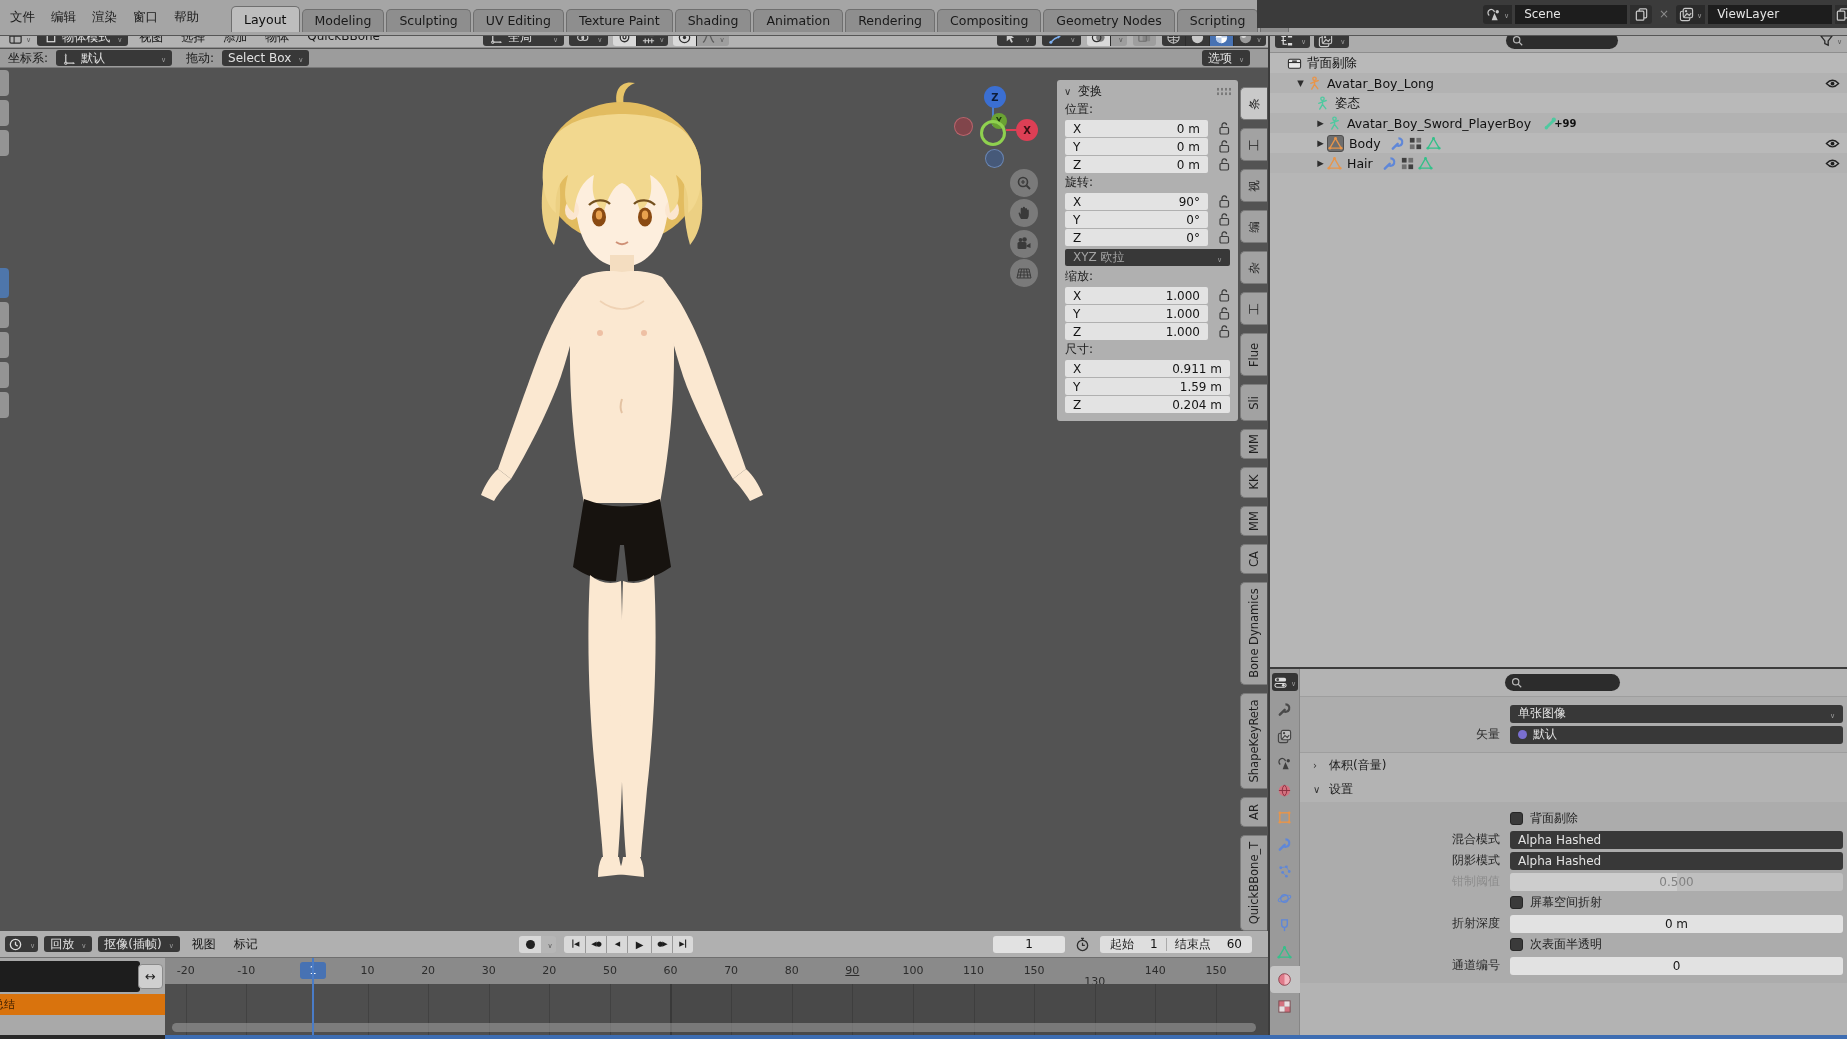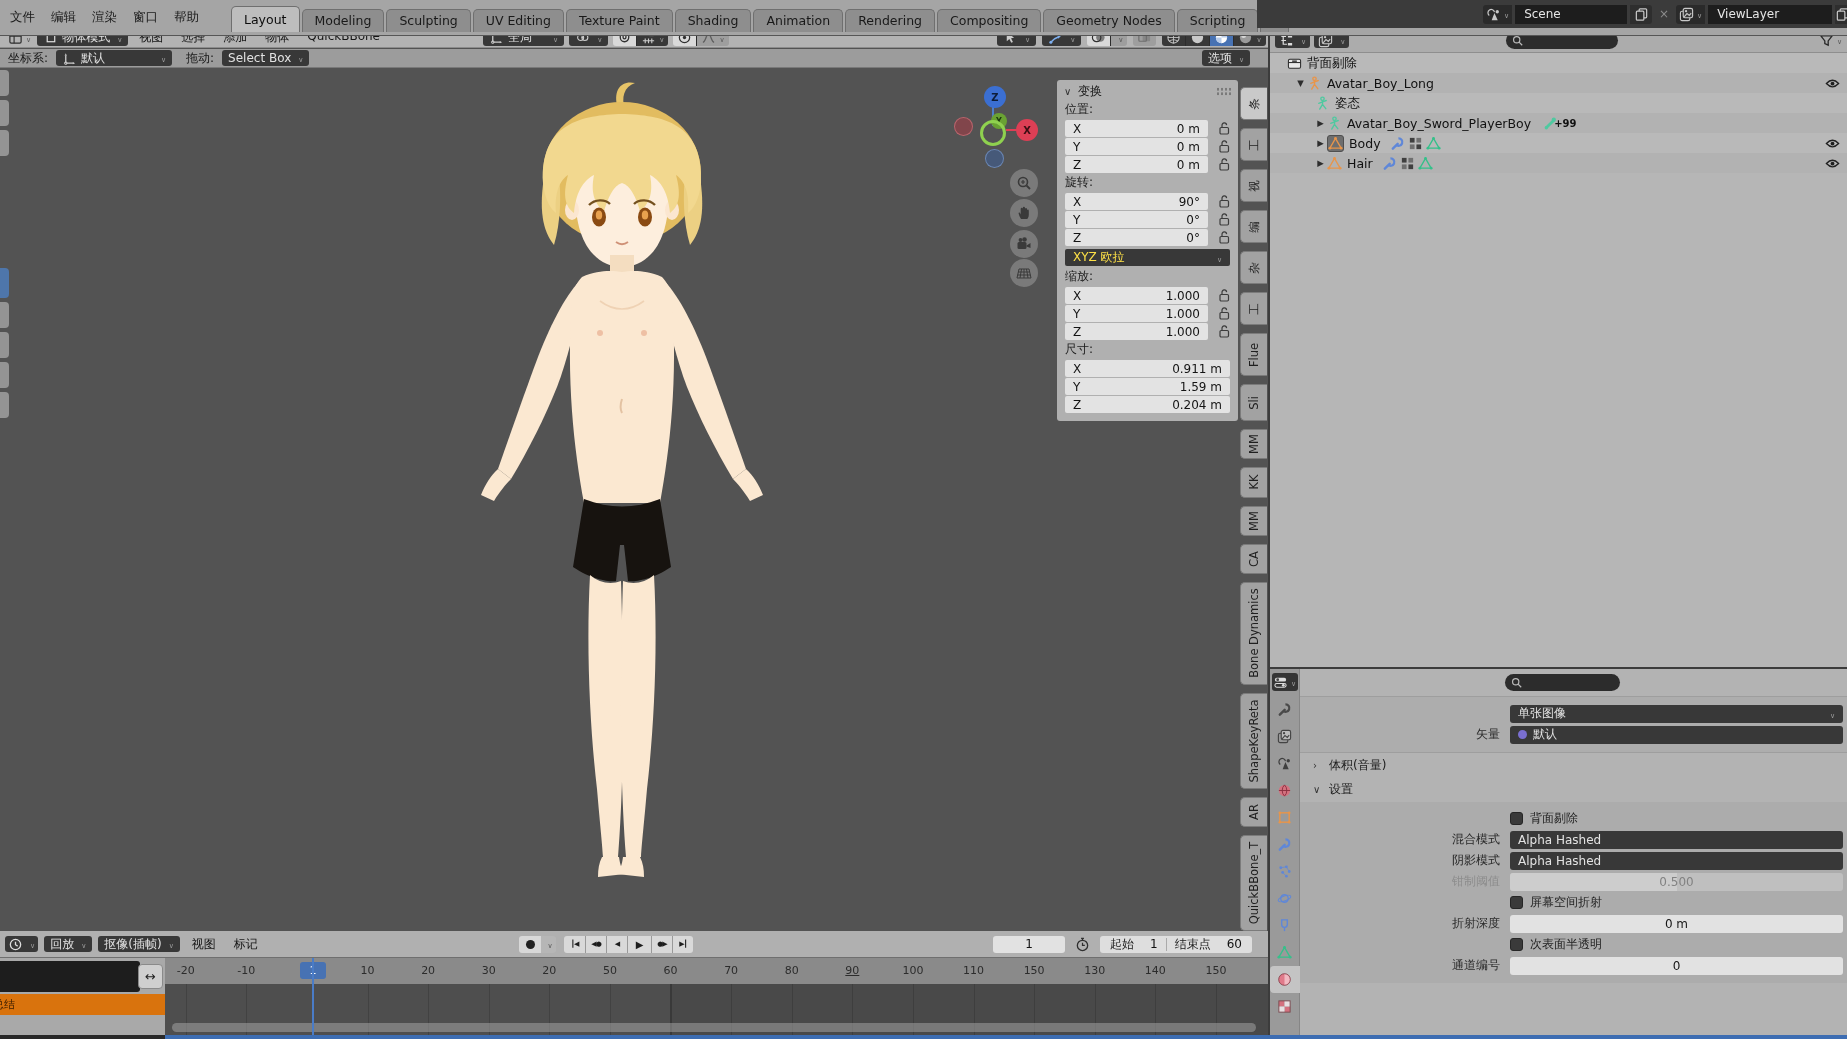--- a/index.html
+++ b/index.html
@@ -49,21 +49,21 @@
 #npanel{position:absolute;left:1057px;top:80px;width:181px;background:#b0b0b0;border-radius:3px;padding:2px 0 7px;z-index:4}
 .np-header{height:19px;display:flex;align-items:center;padding:0 7px;gap:5px;color:#161616}
 .np-grip{margin-left:auto;width:15px;height:9px;background-image:radial-gradient(#7a7a7a 1px,transparent 1.2px);background-size:4px 4.5px}
 .np-group{margin:0 8px}
 .np-label{height:19px;display:flex;align-items:flex-end;padding-bottom:2px;color:#1d1d1d}
 .np-row{display:flex;align-items:center;margin-bottom:1px}
 .np-field{flex:1;height:17px;background:#e3e3e3;border-radius:2px;display:flex;align-items:center;padding:0 8px;color:#141414}
 .np-val{margin-left:auto}
 .np-lock{width:22px;display:flex;justify-content:flex-end}
 .np-lock svg{width:11px;height:13px}
-.np-dd{height:17px;background:#383838;border-radius:2px;color:#fde047;display:flex;align-items:center;padding:0 8px;margin:3px 0 2px}
+.np-dd{height:17px;background:#383838;border-radius:2px;color:#a3a3a3;display:flex;align-items:center;padding:0 8px;margin:3px 0 2px}
 .np-dd .chev{margin-left:auto}
 
 #side-tabs{position:absolute;left:1240px;top:87px;width:27px;z-index:4}
 .stab{position:relative;width:27px;background:#a2a2a2;border:1px solid #7b7b7b;border-right:none;border-radius:5px 0 0 5px;margin-bottom:8px;color:#1f1f1f}
 .stab.active{background:#c9c9c9}
 .stab>span{position:absolute;left:50%;top:50%;transform:translate(-50%,-50%) rotate(-90deg);font-size:11.5px;white-space:nowrap}
 
 #outliner{position:absolute;left:1270px;top:28px;width:577px;height:639px;background:#b6b6b6}
 #ol-header{position:relative;height:25px;background:#acacac;border-bottom:1px solid #8e8e8e;display:flex;align-items:center;padding:0 5px;gap:4px}
 .srch{background:#2c2c2c;border-radius:9px;display:flex;align-items:center;padding:0 6px;gap:4px}
@@ -1187,21 +1187,21 @@
         <span class="tick" style="left: 303.74px;">30</span>
         <span class="tick" style="left: 364.34px;">20</span>
         <span class="tick" style="left: 424.94px;">50</span>
         <span class="tick" style="left: 485.54px;">60</span>
         <span class="tick" style="left: 546.14px;">70</span>
         <span class="tick" style="left: 606.74px;">80</span>
         <span class="tick" style="left: 667.34px; text-decoration: underline;">90</span>
         <span class="tick" style="left: 727.94px;">100</span>
         <span class="tick" style="left: 788.54px;">110</span>
         <span class="tick" style="left: 849.14px;">150</span>
-        <span class="tick" style="left: 909.74px;">130</span>
+        <span class="tick" style="left: 909.74px; margin-top: 11px;">130</span>
         <span class="tick" style="left: 970.34px;">140</span>
         <span class="tick" style="left: 1030.94px;">150</span>
       </div>
     <div id="tl-keys">
         <div class="gridline" style="left: 1050.94px;"></div>
         <div class="gridline" style="left: 990.34px;"></div>
         <div class="gridline" style="left: 929.74px;"></div>
         <div class="gridline" style="left: 869.14px;"></div>
         <div class="gridline" style="left: 808.54px;"></div>
         <div class="gridline" style="left: 747.94px;"></div>

